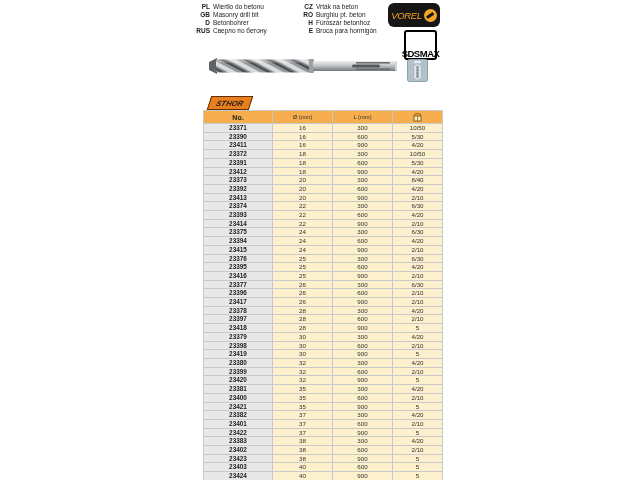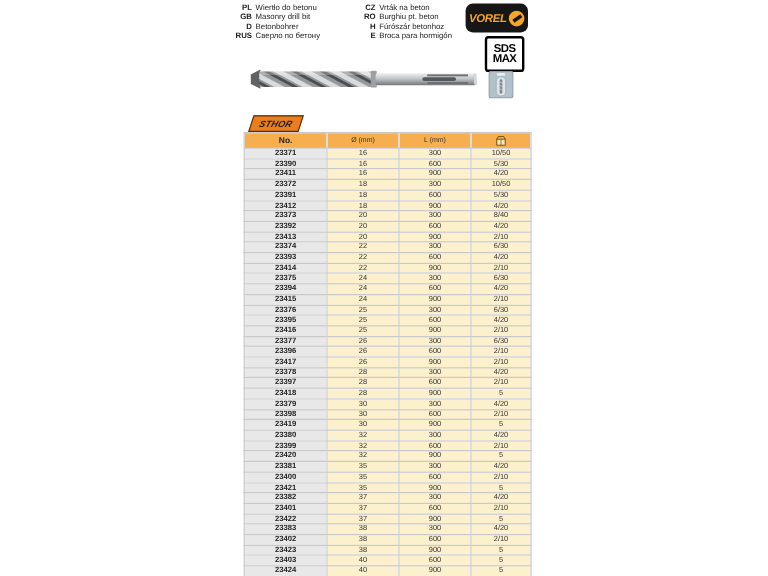--- a/index.html
+++ b/index.html
@@ -9,30 +9,30 @@
   
   .lang-col{position:absolute;top:3px;}
   #lang-left{left:193px;}
   #lang-right{left:296px;}
   .lang-row{display:flex;font-size:6.5px;line-height:8px;white-space:nowrap;}
   .lang-code{width:17px;text-align:right;font-weight:bold;margin-right:3px;}
 
   
   .vorel{position:absolute;left:388px;top:3px;width:52px;height:24px;background:#161616;
          border-radius:6px;display:flex;align-items:center;justify-content:center;gap:2px;}
-  .vorel-text{color:var(--brand-yellow);font-weight:bold;font-style:italic;font-size:9.5px;letter-spacing:-0.3px;}
+  .vorel-text{color:var(--brand-yellow);font-weight:normal;font-style:italic;font-size:9.5px;letter-spacing:-0.3px;}
   .vorel-emblem{width:13px;height:13px;border-radius:50%;background:var(--brand-yellow);
                 position:relative;flex:0 0 auto;}
   .vorel-emblem::after{content:"";position:absolute;left:2.5px;top:5.5px;width:8px;height:2.5px;
                 background:#161616;transform:rotate(-35deg);}
 
   
   .sds-badge{position:absolute;left:404px;top:30px;width:29px;height:26px;background:#fff;
-             border:2px solid #000;border-radius:3px;display:flex;flex-direction:column;
-             align-items:center;justify-content:center;font-weight:bold;font-size:9.5px;
+             border:2px solid #000;border-radius:3px;display:flex;flex-direction:row;
+             align-items:flex-end;justify-content:center;font-weight:bold;font-size:9.5px;
              line-height:9.5px;letter-spacing:-0.5px;color:#000;}
 
   
   .pack-icon{position:absolute;left:407px;top:59px;width:21px;height:23px;}
 
   
   .drill{position:absolute;left:208px;top:49px;width:194px;height:34px;}
 
   
   .sthor{position:absolute;left:209px;top:96px;width:40px;height:12px;background:var(--sthor-orange);

